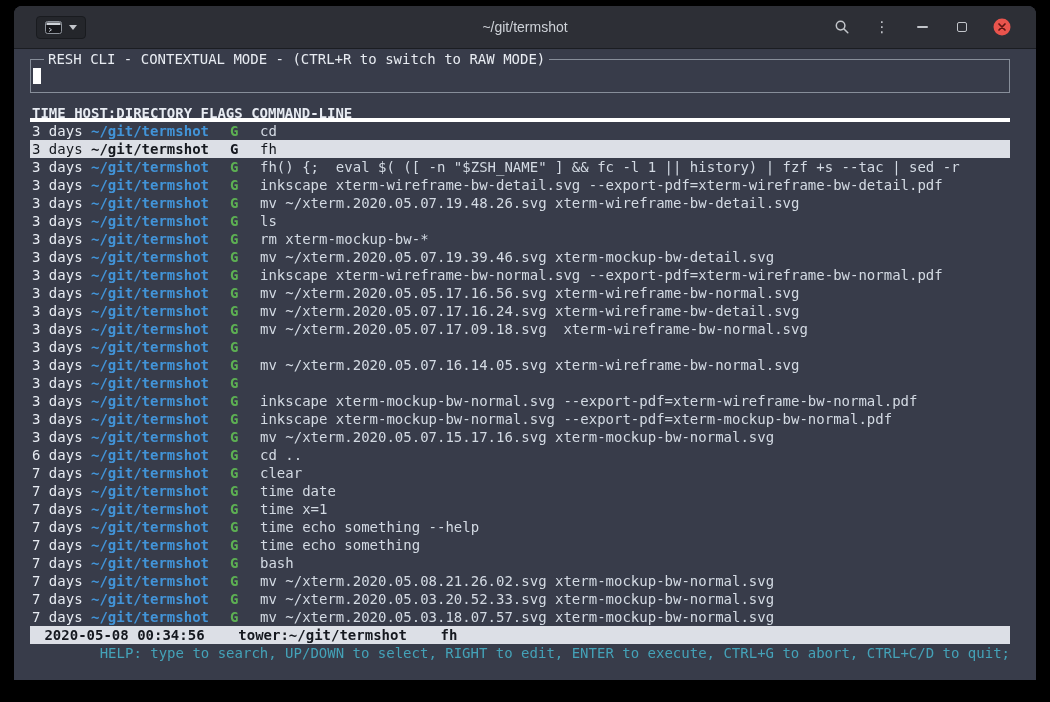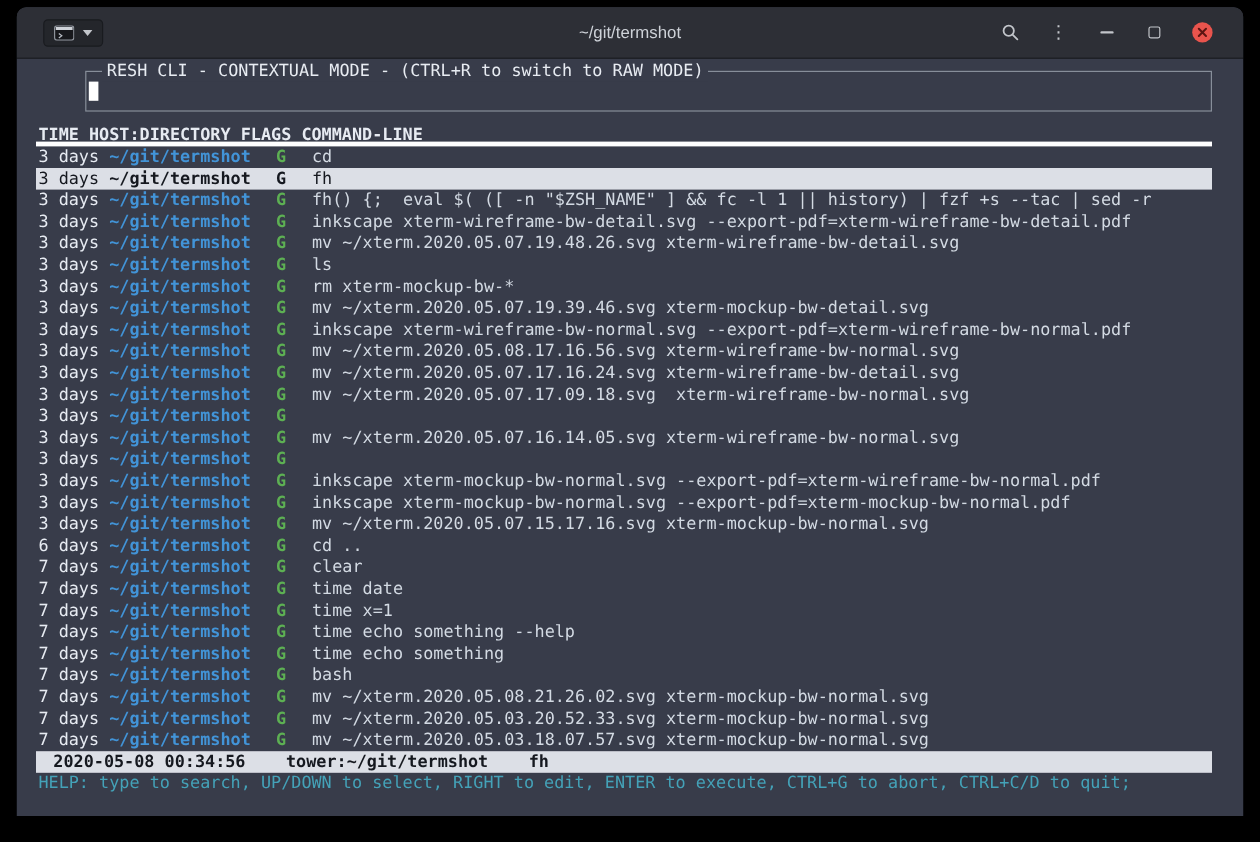--- a/index.html
+++ b/index.html
@@ -23,21 +23,21 @@
             justify-content:center; width:18px; height:18px; cursor:default; }
   .kebab { color:#c2c5ca; font-family:"DejaVu Sans",sans-serif; font-size:15px; line-height:18px; }
   .min-glyph { width:11px; height:2px; background:#c2c5ca; border-radius:1px; }
   .restore-glyph { width:10px; height:10px; border:1.5px solid #c2c5ca; border-radius:2px; }
 
   
   .terminal { height:631px; background:var(--bg,#383c4a); padding:10px 26px 0 16px;
               font-size:14px; line-height:18px; color:var(--fg,#d3dae3); }
 
   .resh-box { position:relative; height:34px; border:1px solid var(--box-border,#878e9a);
-              margin-bottom:11px;margin-left:41px; }
+              margin-bottom:11px; }
   .resh-box-label { position:absolute; top:-10px; left:13px; background:var(--bg,#383c4a);
                     padding:0 4px; color:#e8ecf2; white-space:pre; }
   .cursor { position:absolute; left:2px; top:8px; width:8px; height:16px; background:#ffffff; }
 
   .list-header { height:18px; line-height:18px; white-space:pre; padding-left:2px;
                  color:#e7ebf2; font-weight:bold; border-bottom:4px solid #ffffff; }
 
   .hrow { display:flex; height:18px; line-height:18px; white-space:pre; padding-left:2px; }
   .hrow span { display:block; }
   .c-time  { width:59px;  flex:none; font-weight:normal; color:#e7ebf2; }
@@ -45,21 +45,21 @@
   .c-flags { width:30px;  flex:none; font-weight:bold; color:var(--flag-green,#5db053); }
   .c-cmd   { flex:1; overflow:hidden; color:var(--fg,#d3dae3); }
   .hrow.selected { background:var(--selection-bg,#dcdfe6); }
   .hrow.selected .c-time, .hrow.selected .c-dir,
   .hrow.selected .c-flags, .hrow.selected .c-cmd { color:var(--selection-fg,#15181f); }
 
   .status-bar { height:18px; line-height:18px; white-space:pre; padding-left:6px;
                 background:var(--selection-bg,#dcdfe6); color:var(--selection-fg,#15181f);
                 font-weight:bold; }
   .help-line { height:18px; line-height:18px; white-space:pre; padding-left:2px;
-               color:var(--help-cyan,#44a2b8); }
+               color:var(--help-cyan,#44a2b8);text-align:right; }
 </style>
 </head>
 <body>
 
 <div class="window">
 
   <div class="titlebar">
     <button class="tab-btn">
       <span style="display:flex;">
         <svg width="17" height="13" viewBox="0 0 17 13">
@@ -168,21 +168,21 @@
     <span class="c-time">3 days</span>
     <span class="c-dir">~/git/termshot</span>
     <span class="c-flags">G</span>
     <span class="c-cmd">inkscape xterm-wireframe-bw-normal.svg --export-pdf=xterm-wireframe-bw-normal.pdf</span>
   </div>
 
   <div class="hrow">
     <span class="c-time">3 days</span>
     <span class="c-dir">~/git/termshot</span>
     <span class="c-flags">G</span>
-    <span class="c-cmd">mv ~/xterm.2020.05.08.17.16.56.svg xterm-wireframe-bw-normal.svg</span>
+    <span class="c-cmd">mv ~/xterm.2020.05.05.17.16.56.svg xterm-wireframe-bw-normal.svg</span>
   </div>
 
   <div class="hrow">
     <span class="c-time">3 days</span>
     <span class="c-dir">~/git/termshot</span>
     <span class="c-flags">G</span>
     <span class="c-cmd">mv ~/xterm.2020.05.07.17.16.24.svg xterm-wireframe-bw-detail.svg</span>
   </div>
 
   <div class="hrow">

